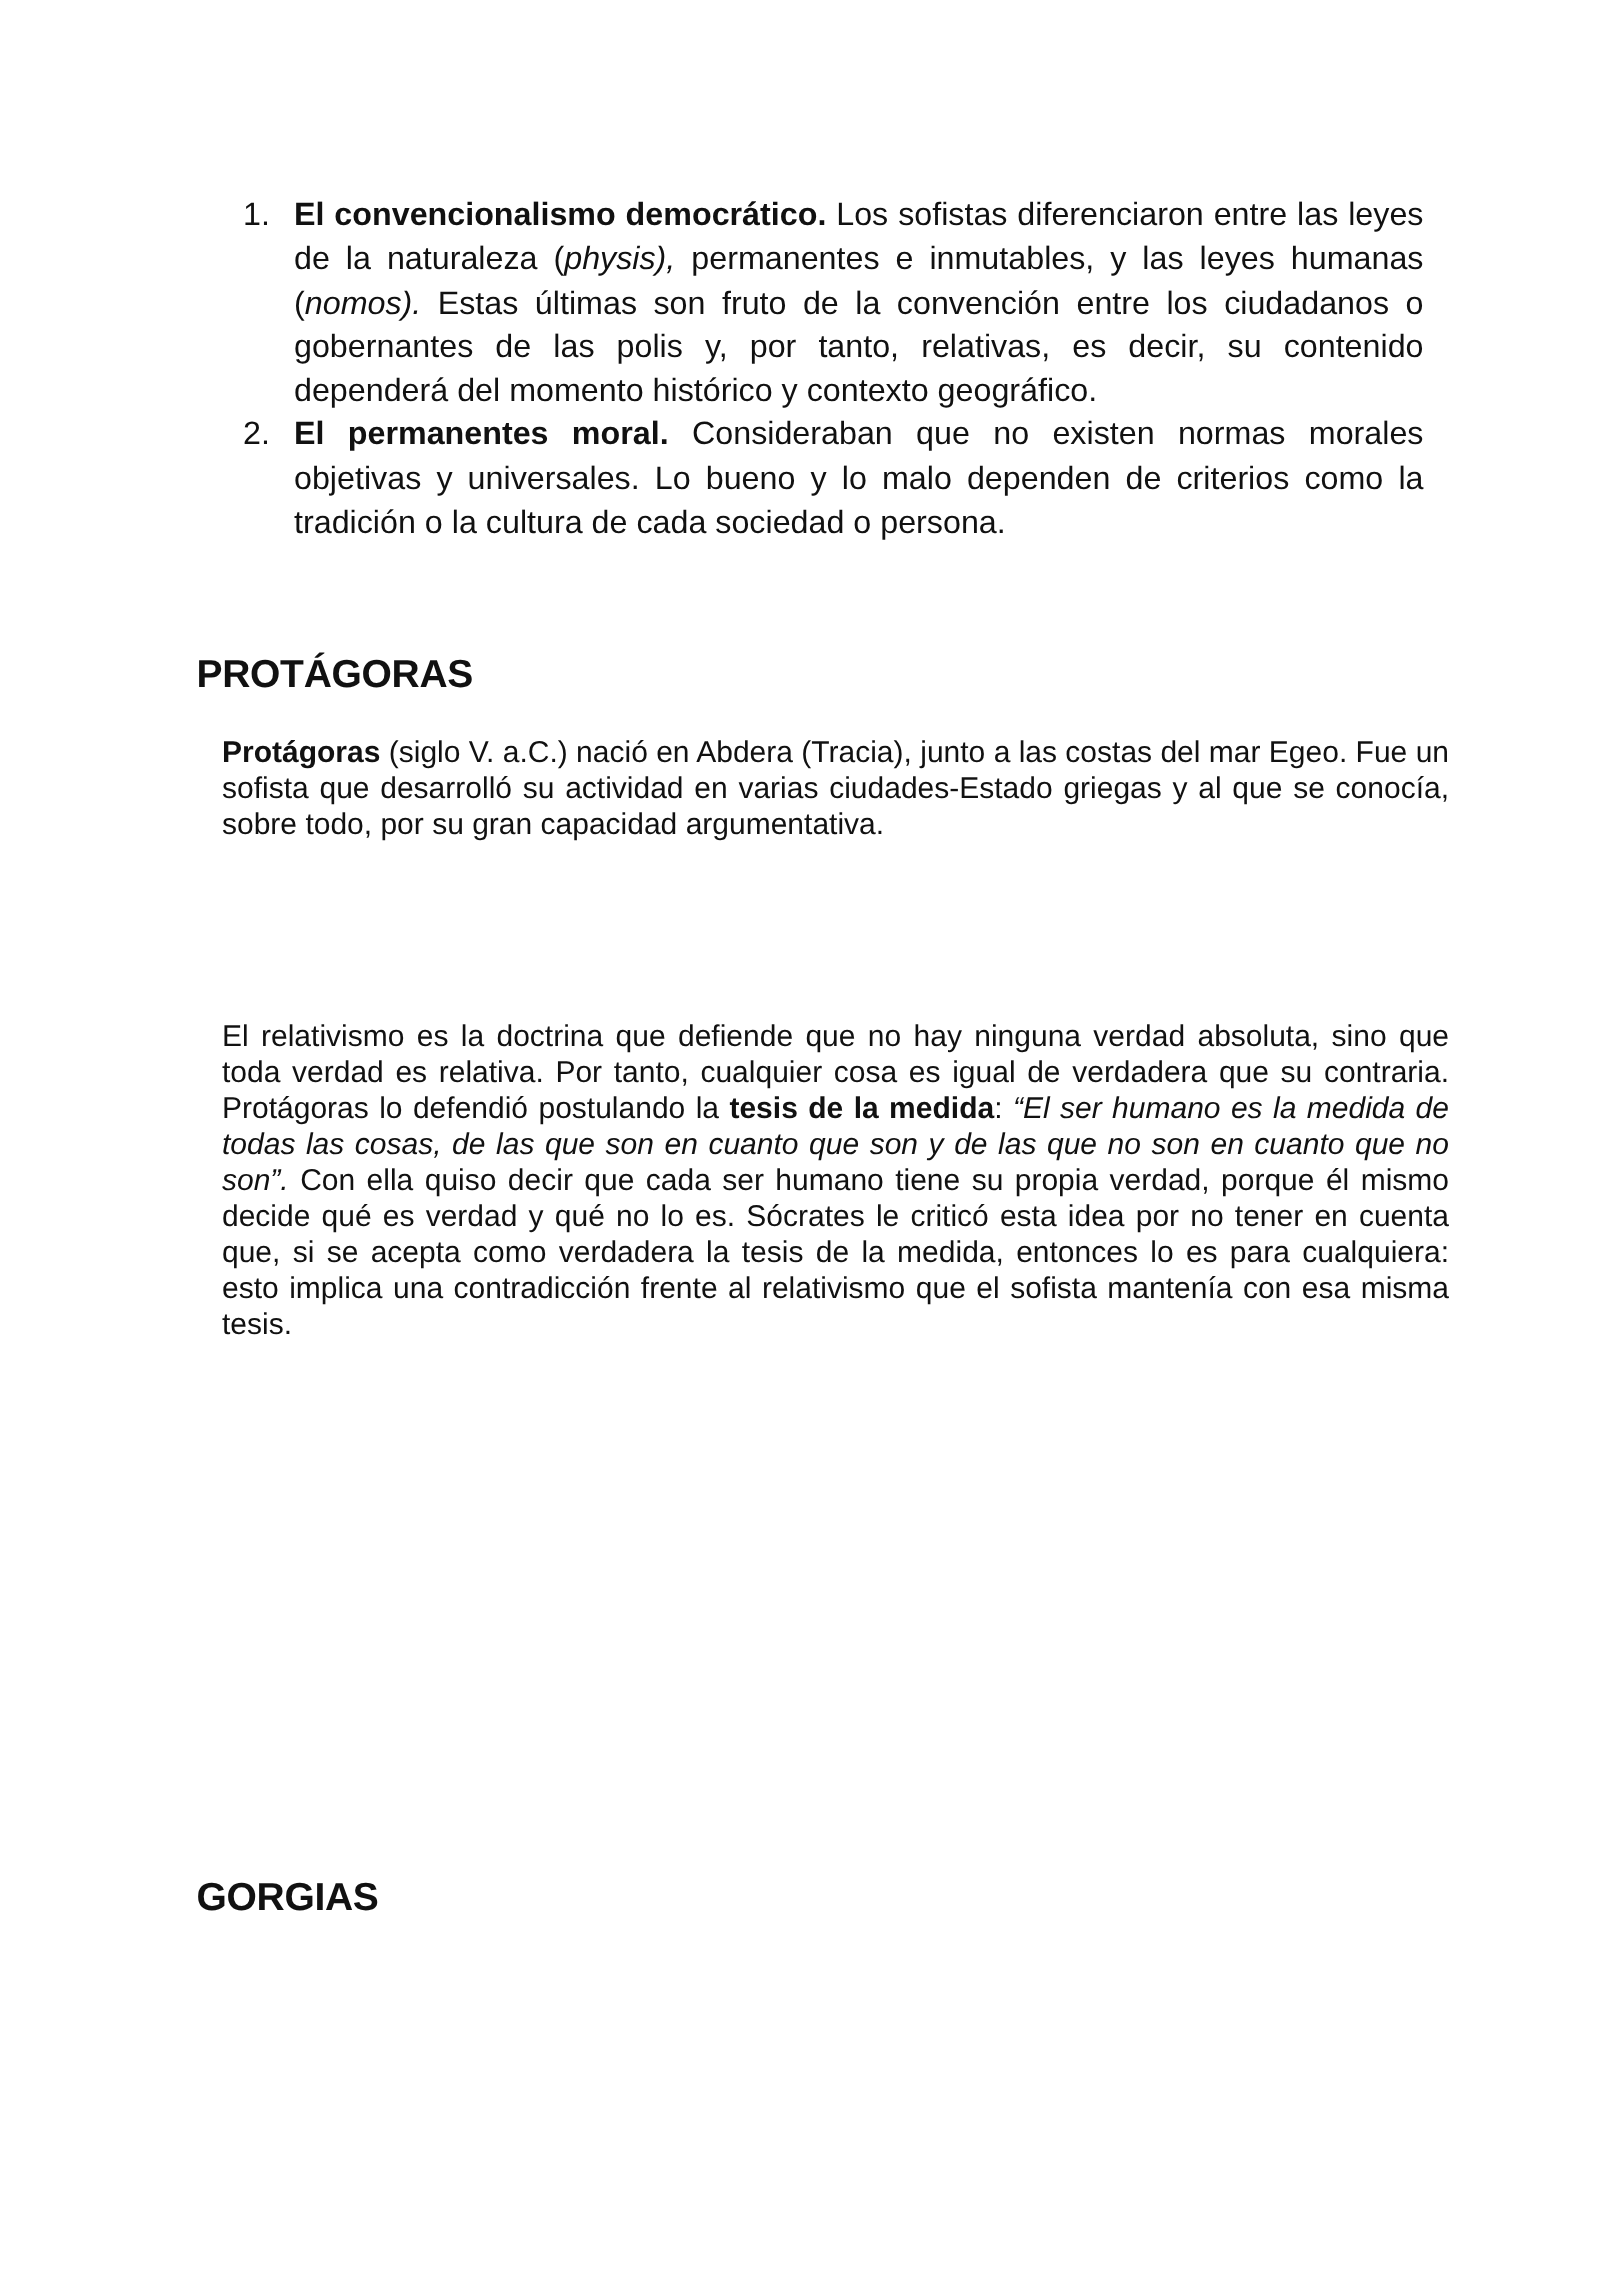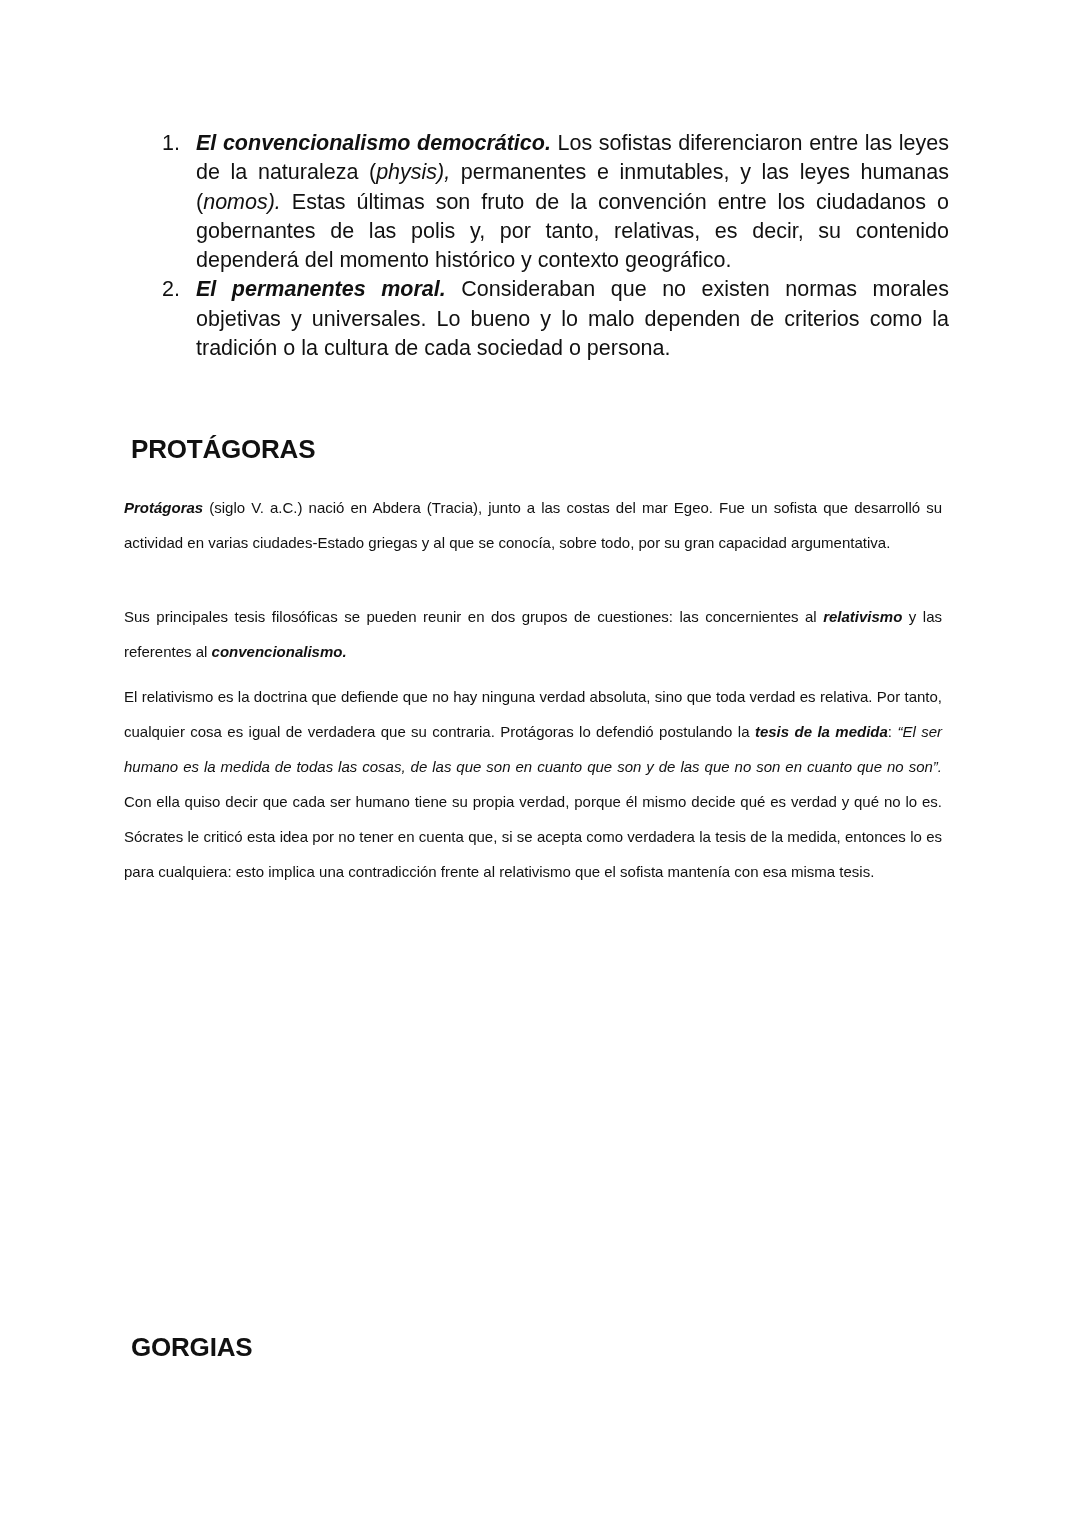--- a/index.html
+++ b/index.html
@@ -45,28 +45,28 @@
   .heading {
     position: absolute;
     left: 131px;
     font-size: 26px;
     font-weight: bold;
     margin: 0;
     letter-spacing: -0.2px;
   }
   .para {
     position: absolute;
-    left: 124px;
+    left: 148px;
     width: 818px;
     margin: 0;
-    font-size: 15px;
-    line-height: 35px;
+    font-size: 20px;
+    line-height: 24px;
     text-align: justify;
   }
-  b { font-weight: bold; font-style: italic; }
+  b { font-weight: bold; }
   i { }
 </style>
 </head>
 <body>
 
 <div class="page">
 
   <ol class="list">
     <li class="list-item">
       <span class="list-num">1.</span>
@@ -75,20 +75,19 @@
     <li class="list-item">
       <span class="list-num">2.</span>
       <b>El permanentes moral.</b><span> Consideraban que no existen normas morales objetivas y universales. Lo bueno y lo malo dependen de criterios como la tradición o la cultura de cada sociedad o persona.</span>
     </li>
   </ol>
 
   <h2 class="heading" style="top:434px;">PROTÁGORAS</h2>
 
   <p class="para" style="top:490px;"><b>Protágoras</b><span> (siglo V. a.C.) nació en Abdera (Tracia), junto a las costas del mar Egeo. Fue un sofista que desarrolló su actividad en varias ciudades-Estado griegas y al que se conocía, sobre todo, por su gran capacidad argumentativa.</span></p>
 
-  <p class="para" style="top:599px;"><span>Sus principales tesis filosóficas se pueden reunir en dos grupos de cuestiones: las concernientes al </span><b>relativismo</b><span> y las referentes al </span><b>convencionalismo.</b></p>
 
   <p class="para" style="top:679px;"><span>El relativismo es la doctrina que defiende que no hay ninguna verdad absoluta, sino que toda verdad es relativa. Por tanto, cualquier cosa es igual de verdadera que su contraria. Protágoras lo defendió postulando la </span><b>tesis de la medida</b><span>: </span><i>“El ser humano es la medida de todas las cosas, de las que son en cuanto que son y de las que no son en cuanto que no son”.</i><span> Con ella quiso decir que cada ser humano tiene su propia verdad, porque él mismo decide qué es verdad y qué no lo es. Sócrates le criticó esta idea por no tener en cuenta que, si se acepta como verdadera la tesis de la medida, entonces lo es para cualquiera: esto implica una contradicción frente al relativismo que el sofista mantenía con esa misma tesis.</span></p>
 
 
-  <h2 class="heading" style="top:1332px;text-align:center;">GORGIAS</h2>
+  <h2 class="heading" style="top:1249px;text-align:center;">GORGIAS</h2>
 
 </div>
 
 </body></html>

